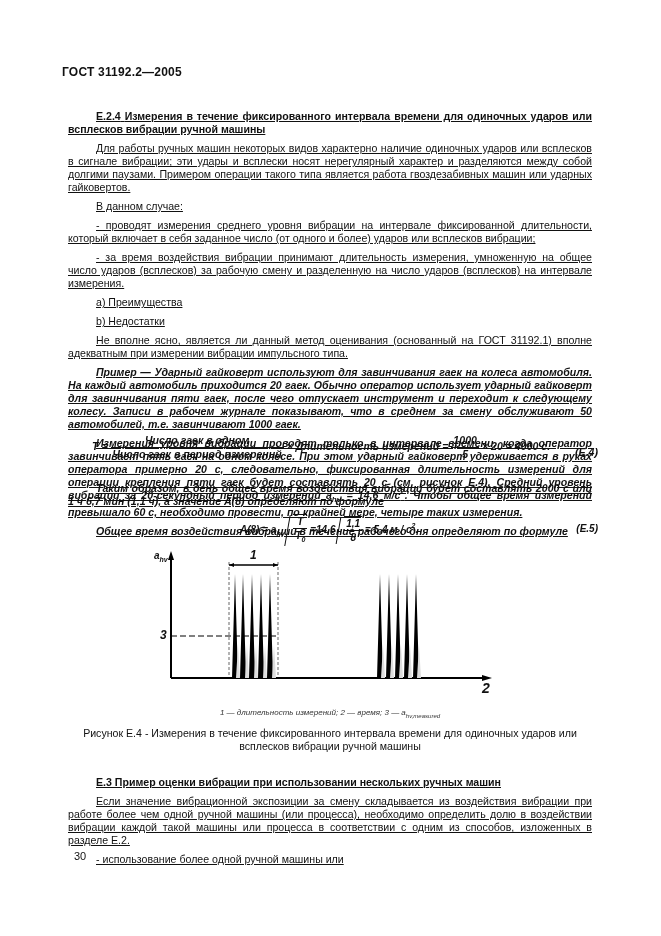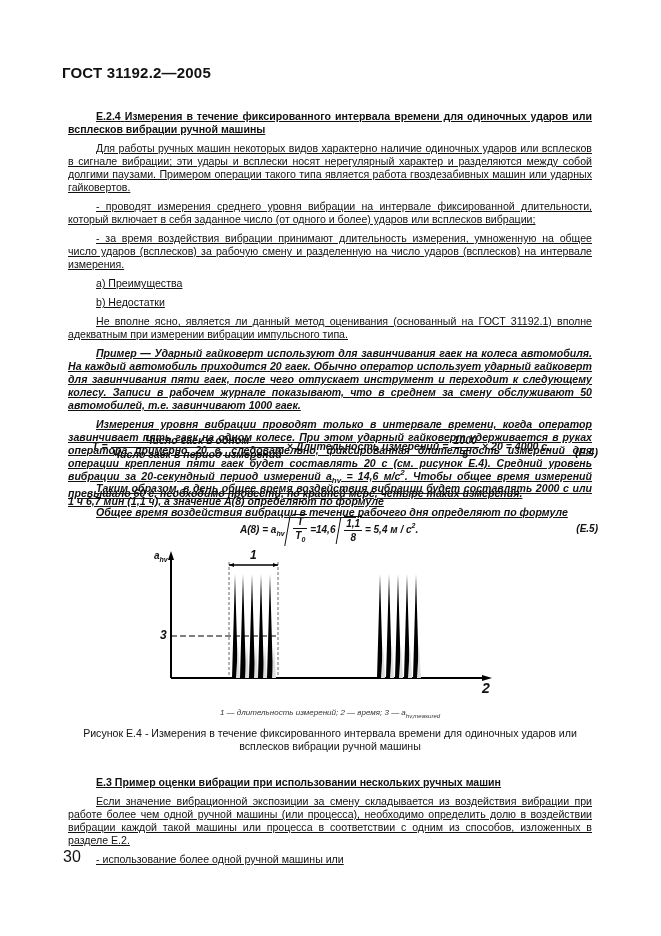--- a/index.html
+++ b/index.html
@@ -1,42 +1,43 @@
 <!DOCTYPE html>
 <html><head>
 <meta charset="utf-8">
 <style>
   html, body { margin:0; padding:0; background:#fff; }
   body { width:661px; height:936px; position:relative; overflow:hidden; color:#111;
          font-family:"Liberation Sans", sans-serif; font-size:10.6px; line-height:13px; }
   .abs { position:absolute; }
-  .hdr { left:62px; top:66px; font-weight:bold; font-size:15px; letter-spacing:0.2px; }
+  .hdr { left:62px; top:66px; font-weight:bold; font-size:12px; letter-spacing:0.2px; }
   .blk { position:absolute; left:62px; width:536px; }
   p { margin:6px; text-align:justify;text-decoration:underline; }
   .ind { text-indent:28px; }
   .b { font-weight:bold; }
   .bi { font-weight:bold; font-style:italic; }
   .eq { position:absolute; font-weight:bold; font-style:italic; font-size:10.6px; }
   .frac { display:inline-block; vertical-align:middle; text-align:center; }
   .frac .num { display:block; border-bottom:1px solid #111; padding:0 2px; }
   .frac .den { display:block; padding:0 2px; }
   .sqrt { display:inline-block; vertical-align:middle; border-top:1px solid #111; position:relative; margin-left:6px; }
   .sqrt:before { content:""; position:absolute; left:-6px; top:0; width:6px; height:100%; border-left:1px solid #111; border-bottom:none; transform:skewX(-10deg); }
   .caption { position:absolute; left:62px; width:536px; text-align:center; }
   .legend { position:absolute; left:62px; width:536px; text-align:center; font-size:8px; font-style:italic; color:#333; }
-  .pagenum { position:absolute; left:63px; top:850px; font-size:16px; }
+  .pagenum { position:absolute; left:74px; top:850px; font-size:11px; }
 </style>
 </head>
 <body>
 
 <div class="abs hdr">ГОСТ 31192.2—2005</div>
 
 <div class="blk" style="top:104px;">
   <p class="ind b"><span>Е.2.4</span> <span>Измерения в течение фиксированного интервала времени для одиночных ударов или всплесков вибрации ручной машины</span></p>
   <p class="ind">Для работы ручных машин некоторых видов характерно наличие одиночных ударов или всплесков в сигнале вибрации; эти удары и всплески носят нерегулярный характер и разделяются между собой долгими паузами. Примером операции такого типа является работа гвоздезабивных машин или ударных гайковертов.</p>
+  <p class="ind">В данном случае:</p>
   <p class="ind">- проводят измерения среднего уровня вибрации на интервале фиксированной длительности, который включает в себя заданное число (от одного и более) ударов или всплесков вибрации;</p>
   <p class="ind">- за время воздействия вибрации принимают длительность измерения, умноженную на общее число ударов (всплесков) за рабочую смену и разделенную на число ударов (всплесков) на интервале измерения.</p>
   <p class="ind">а) Преимущества</p>
   <p class="ind">b) Недостатки</p>
   <p class="ind">Не вполне ясно, является ли данный метод оценивания (основанный на ГОСТ 31192.1) вполне адекватным при измерении вибрации импульсного типа.</p>
   <p class="ind bi">Пример — Ударный гайковерт используют для завинчивания гаек на колеса автомобиля. На каждый автомобиль приходится 20 гаек. Обычно оператор использует ударный гайковерт для завинчивания пяти гаек, после чего отпускает инструмент и переходит к следующему колесу. Записи в рабочем журнале показывают, что в среднем за смену обслуживают 50 автомобилей, т.е. завинчивают 1000 гаек.</p>
   <p class="ind bi"><span>Измерения уровня вибрации проводят только в интервале времени, когда оператор завинчивает пять гаек на одном колесе. При этом ударный гайковерт удерживается в руках оператора примерно 20 с, следовательно, фиксированная длительность измерений для операции крепления пяти гаек будет составлять 20 с (см. рисунок Е.4). Средний уровень вибрации за 20-секундный период измерений a</span><sub style="font-size:8px">hv</sub><span> = 14,6 м/с</span><sup style="font-size:8px;line-height:0">2</sup><span>. Чтобы общее время измерений превышало 60 с, необходимо провести, по крайней мере, четыре таких измерения.</span></p>
   <p class="ind bi">Общее время воздействия вибрации в течение рабочего дня определяют по формуле</p>
 </div>
 

